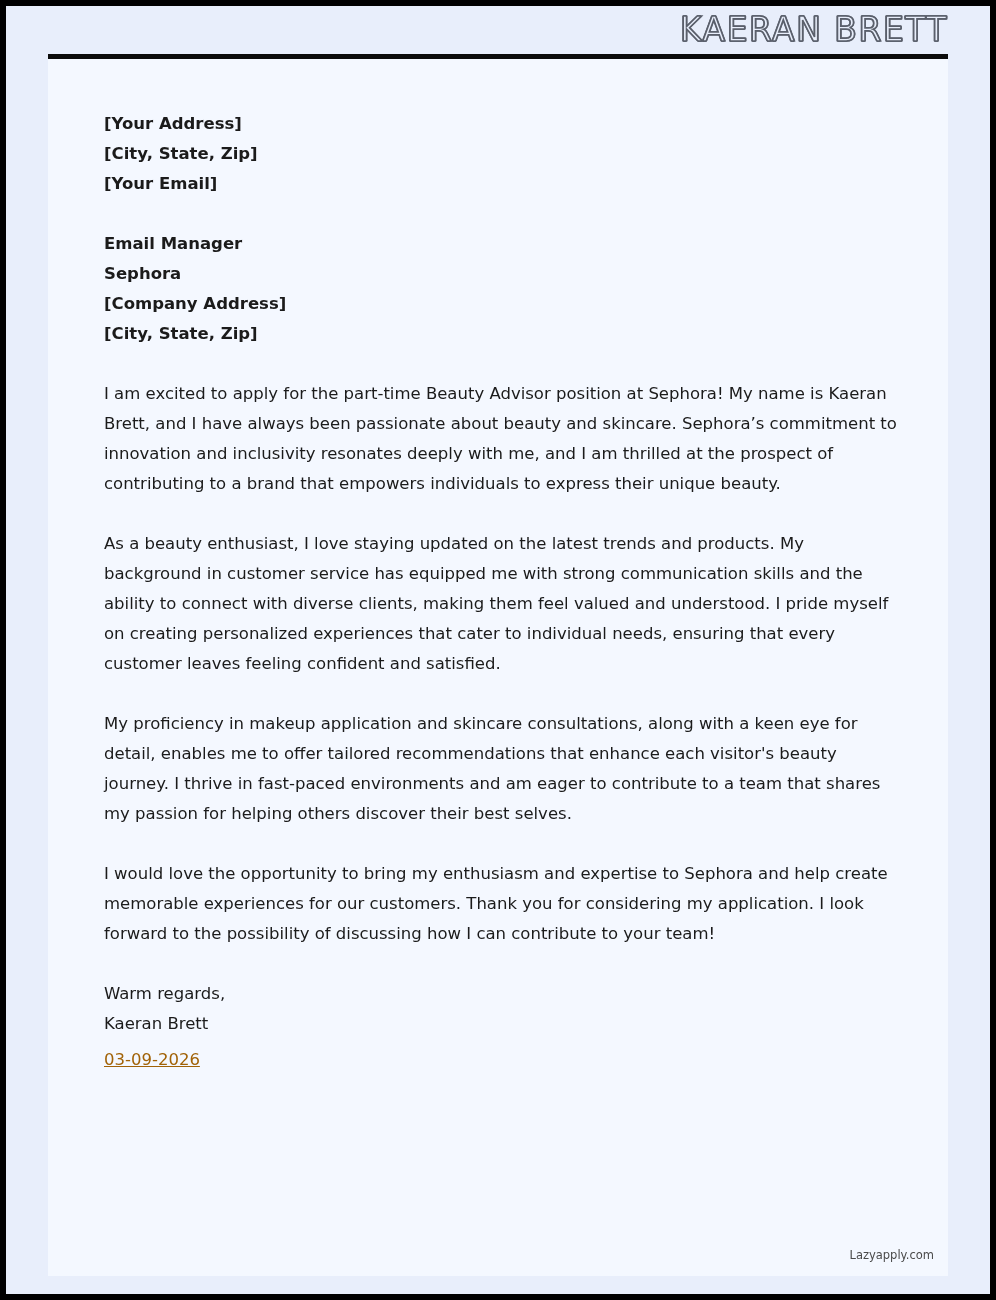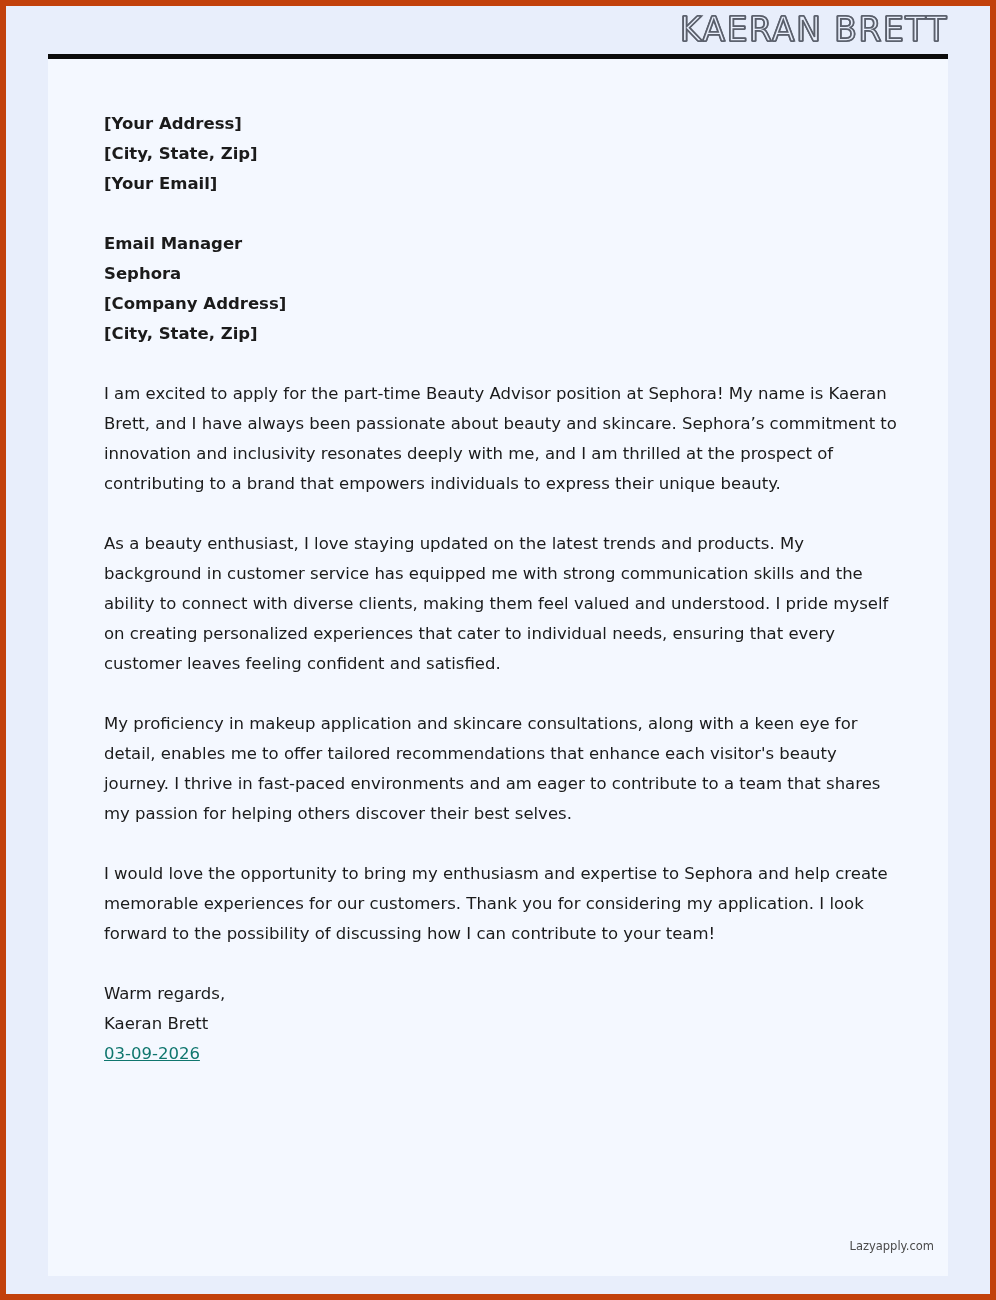--- a/index.html
+++ b/index.html
@@ -11,21 +11,21 @@
   body {
     width: 996px;
     height: 1300px;
     font-family: "DejaVu Sans", sans-serif;
   }
   .page {
     position: relative;
     width: 996px;
     height: 1300px;
     background: #e8eefb;
-    border: 6px solid #c2410c;
+    border: 6px solid #000000;
     overflow: hidden;
   }
   .header {
     position: absolute;
     top: 0;
     left: 0;
     width: 984px;
     height: 46px;
     display: flex;
     align-items: center;
@@ -72,29 +72,29 @@
     white-space: pre-wrap;
   }
   .para {
     margin: 0 0 30px 0;
     text-align: left;
   }
   .signoff {
     margin: 0;
   }
   .date-link {
-    color: #0f766e;
+    color: #a16207;
     text-decoration: underline;
-    margin-top: 0;
+    margin-top: 6px;
     display: inline-block;
   }
   .footer-brand {
     position: absolute;
     right: 14px;
-    bottom: 23px;
+    bottom: 14px;
     font-size: 11.5px;
     color: #4a4a4a;
   }
 </style>
 </head>
 <body>
 
 <div class="page">
 
   <div class="header">

